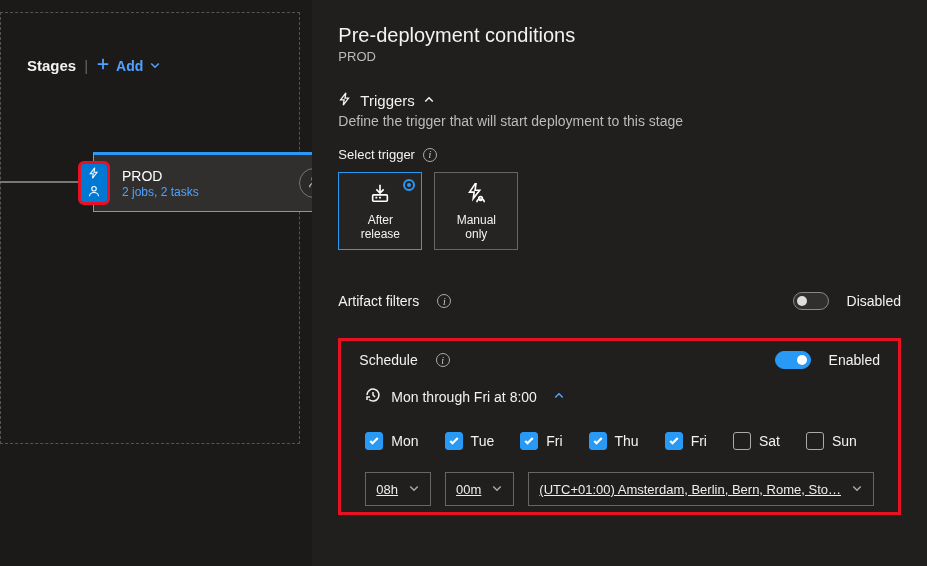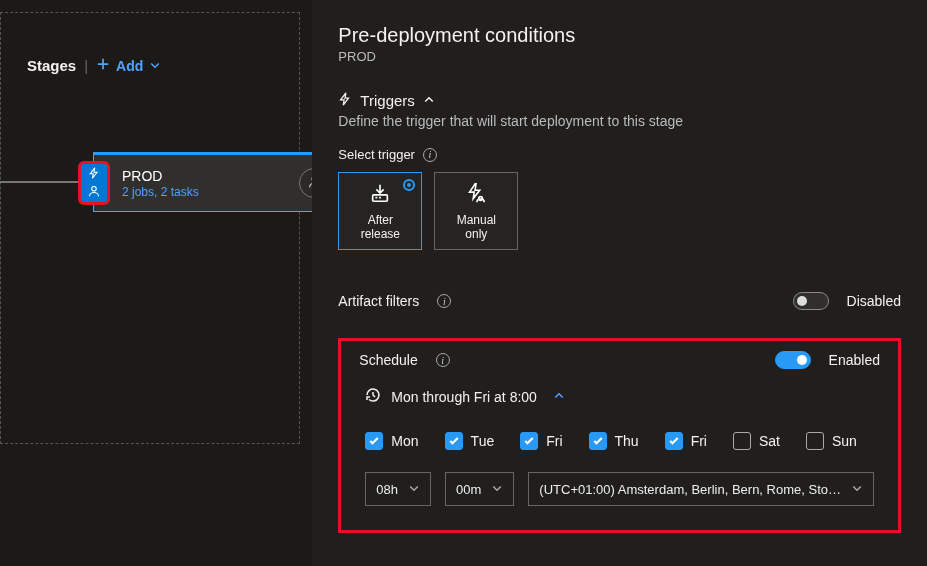--- a/index.html
+++ b/index.html
@@ -217,21 +217,21 @@
     align-items: center;
     justify-content: center;
     font-size: 10px;
     color: #ccc;
     font-style: italic;
     font-family: serif;
   }
 
   .hl-box {
     border: 3px solid #e81123;
-    padding: 10px 18px 24px 18px;
+    padding: 10px 18px 6px 18px;
   }
 
   .schedule-item-head {
     display: flex;
     align-items: center;
     gap: 10px;
     margin: 18px 0 26px 6px;
   }
   .schedule-item-head svg { width: 16px; height: 16px; }
 
@@ -270,20 +270,21 @@
     background: transparent;
     height: 34px;
     display: flex;
     align-items: center;
     padding: 0 10px;
     gap: 10px;
     font-size: 13px;
     color: #eee;
     min-width: 58px;
     justify-content: space-between;
+    text-decoration: underline;
   }
   .dropdown .chev { color: #aaa; }
   .dropdown.tz { flex: 1; min-width: 0; }
   .dropdown.tz .dd-text { white-space: nowrap; overflow: hidden; text-overflow: ellipsis; }
 
   .chevron svg { width: 12px; height: 12px; }
 </style>
 </head>
 <body>
 

